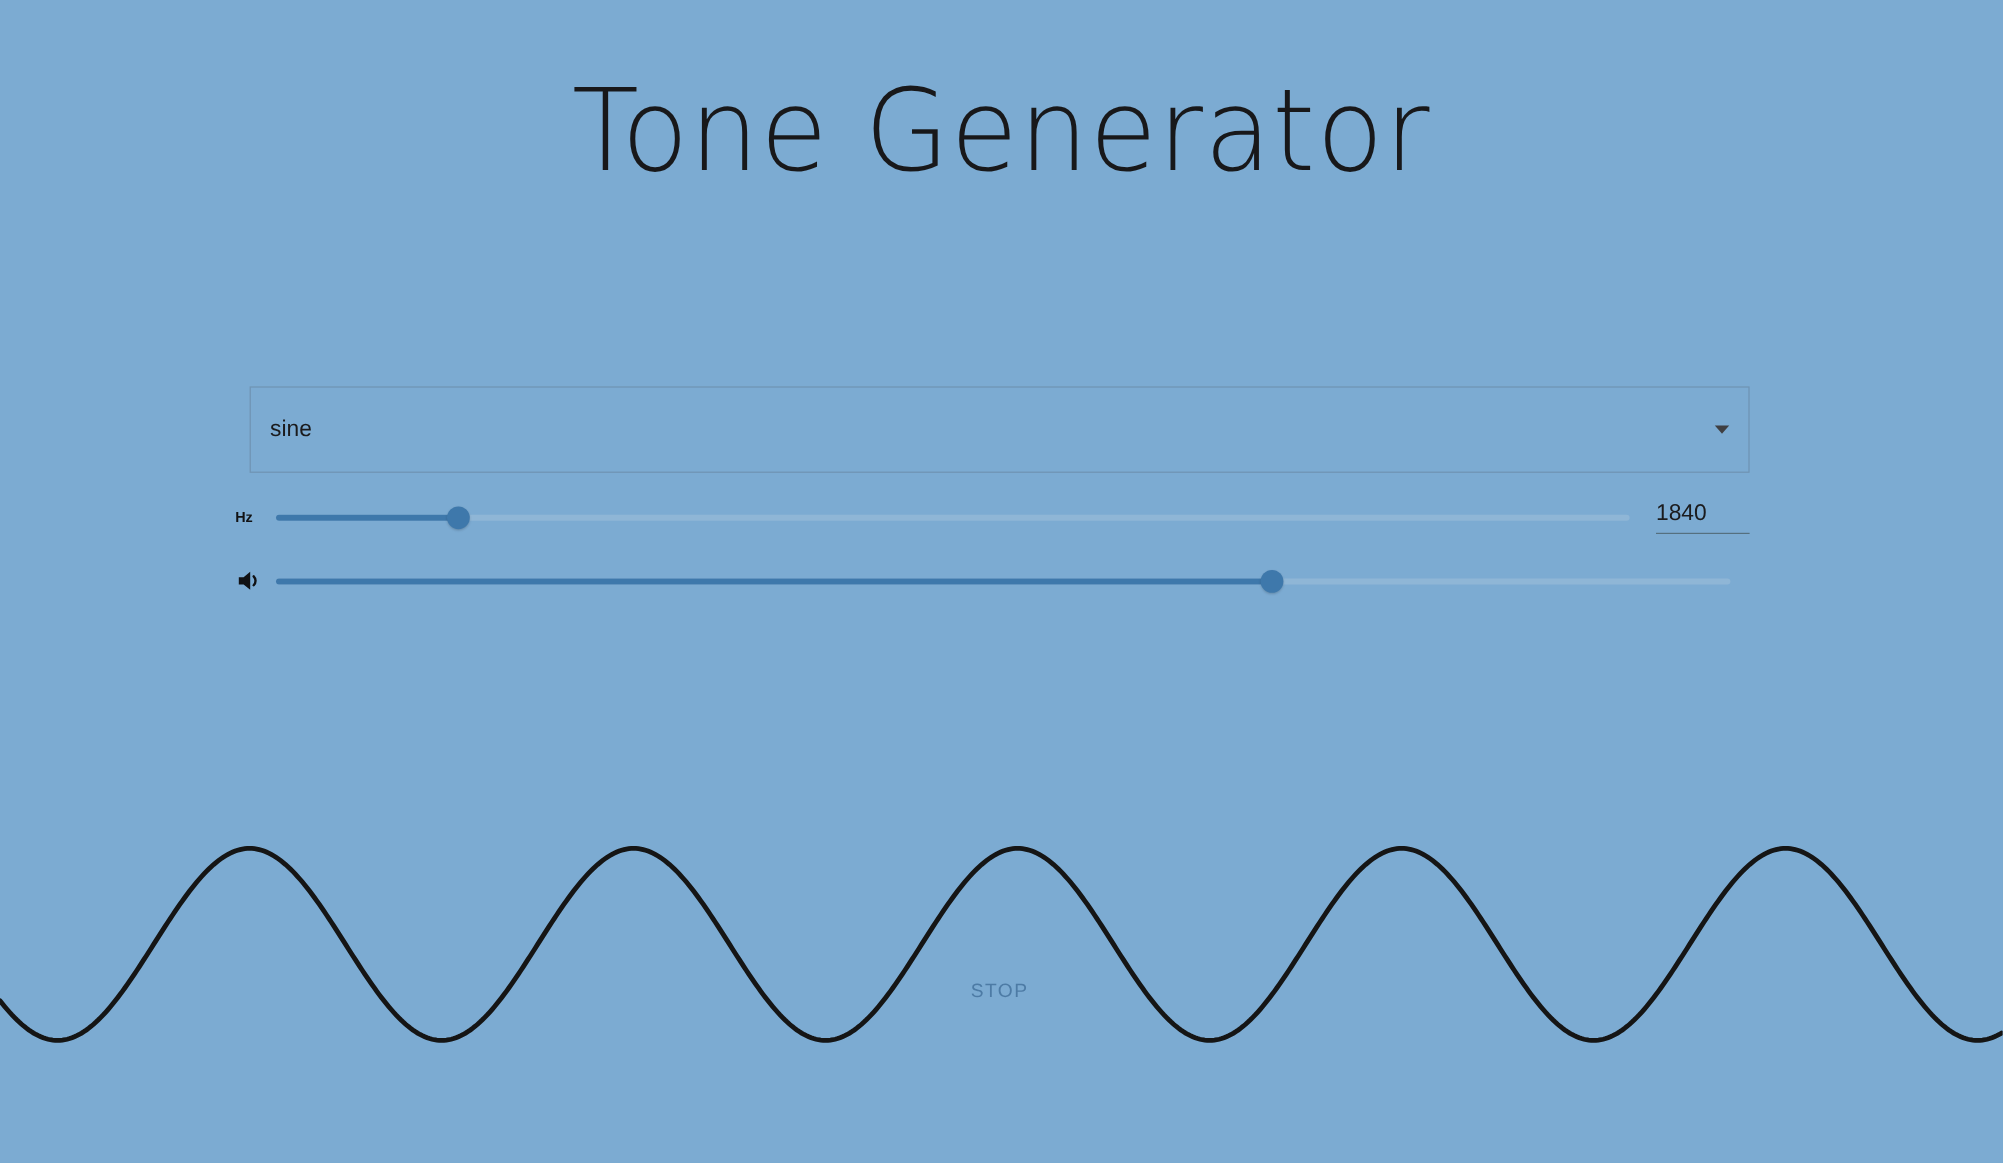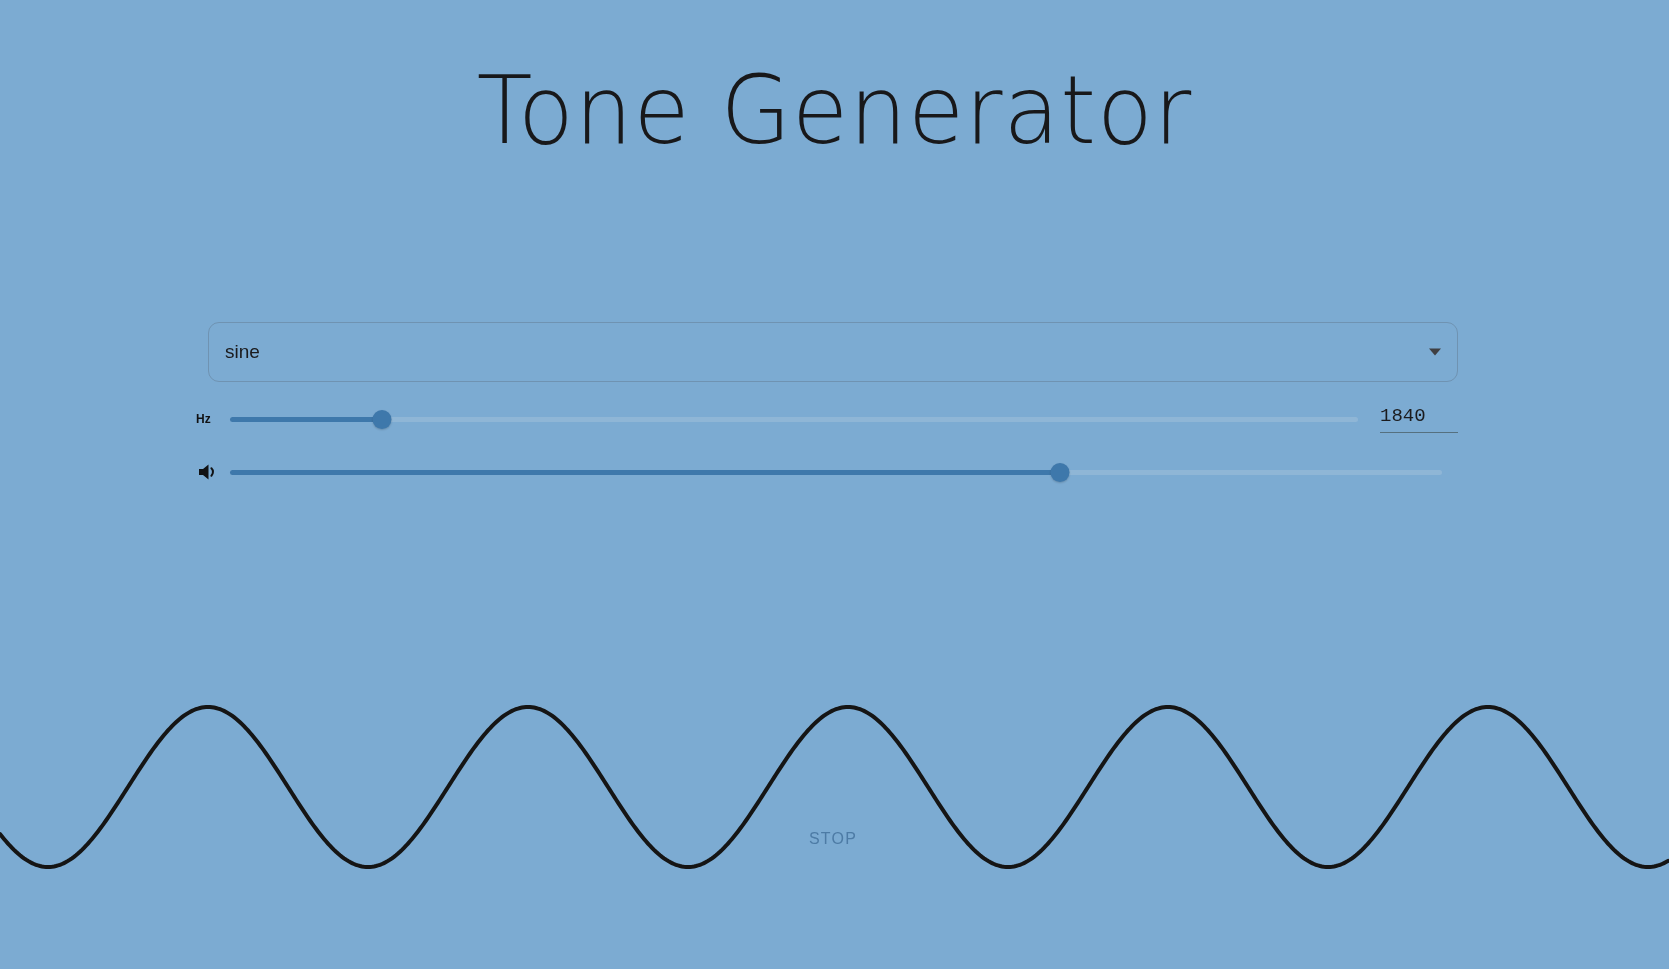--- a/index.html
+++ b/index.html
@@ -37,23 +37,23 @@
   .panel {
     position: absolute;
     left: 208px;
     top: 322px;
     width: 1250px;
   }
 
   
   .select-wrap {
     position: relative;
-    height: 60px;
+    height: 72px;
     border: 1px solid #6f93b2;
-    border-radius: 11px;
+    border-radius: 0;
     background: transparent;
     display: flex;
     align-items: center;
     padding: 0 16px;
     cursor: pointer;
   }
   .select-value {
     font-size: 19px;
     color: #1b1b1d;
     font-family: "Liberation Sans", sans-serif;
@@ -136,36 +136,36 @@
   .hz-number {
     flex: 0 0 78px;
     margin-left: 22px;
     position: relative;
   }
   .hz-number .val {
     font-size: 19px;
     color: #1b1b1d;
     padding-bottom: 5px;
     display: block;
-    font-family: Liberation Mono, monospace;
+    font-family: Liberation Sans, sans-serif;
   }
   .hz-number .underline {
     display: block;
     height: 1px;
     background: #55707f;
     width: 78px;
   }
 
   .vol-slider { max-width: 1212px; }
 
   
   .stop-wrap {
     position: absolute;
     left: 0;
-    top: 500px;
+    top: 488px;
     width: 1250px;
     display: flex;
     justify-content: center;
     align-items: center;
   }
   .stop-btn {
     background: transparent;
     border: none;
     color: #4d7ba5;
     font-size: 16px;

